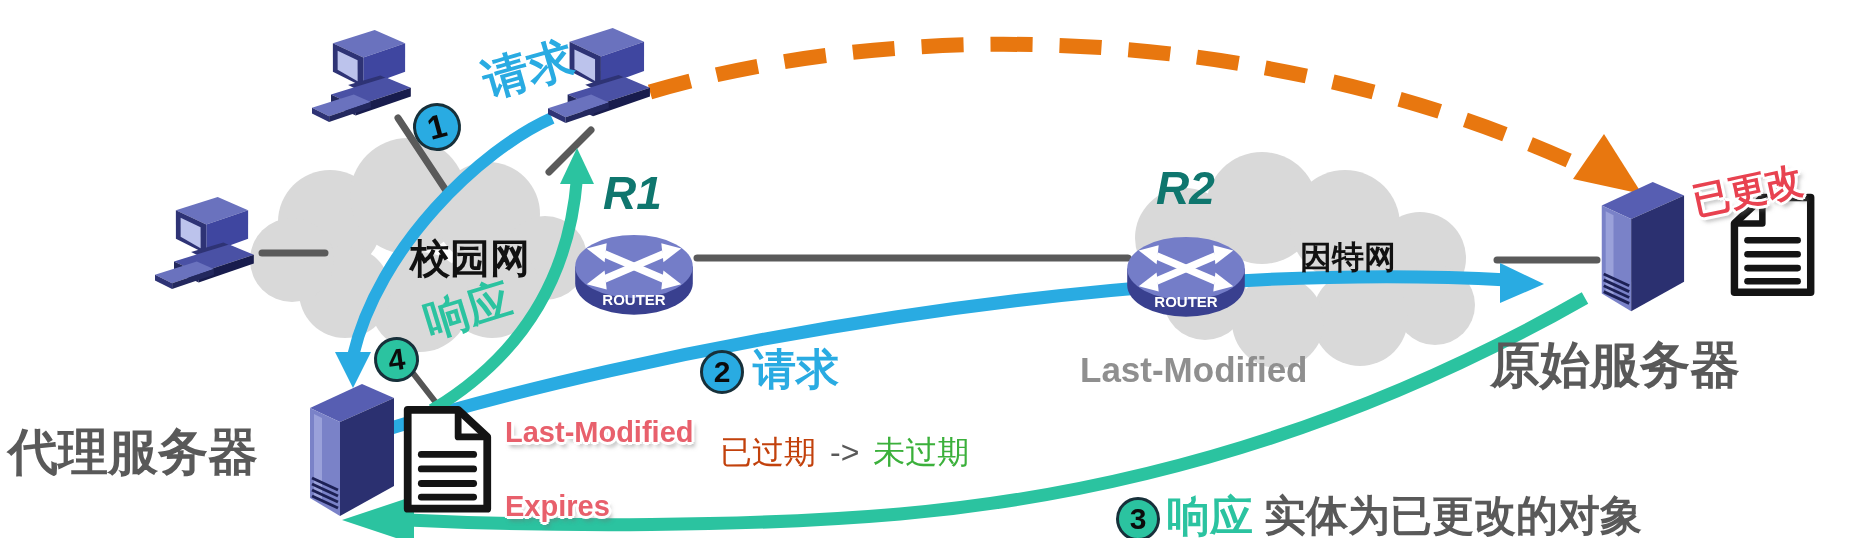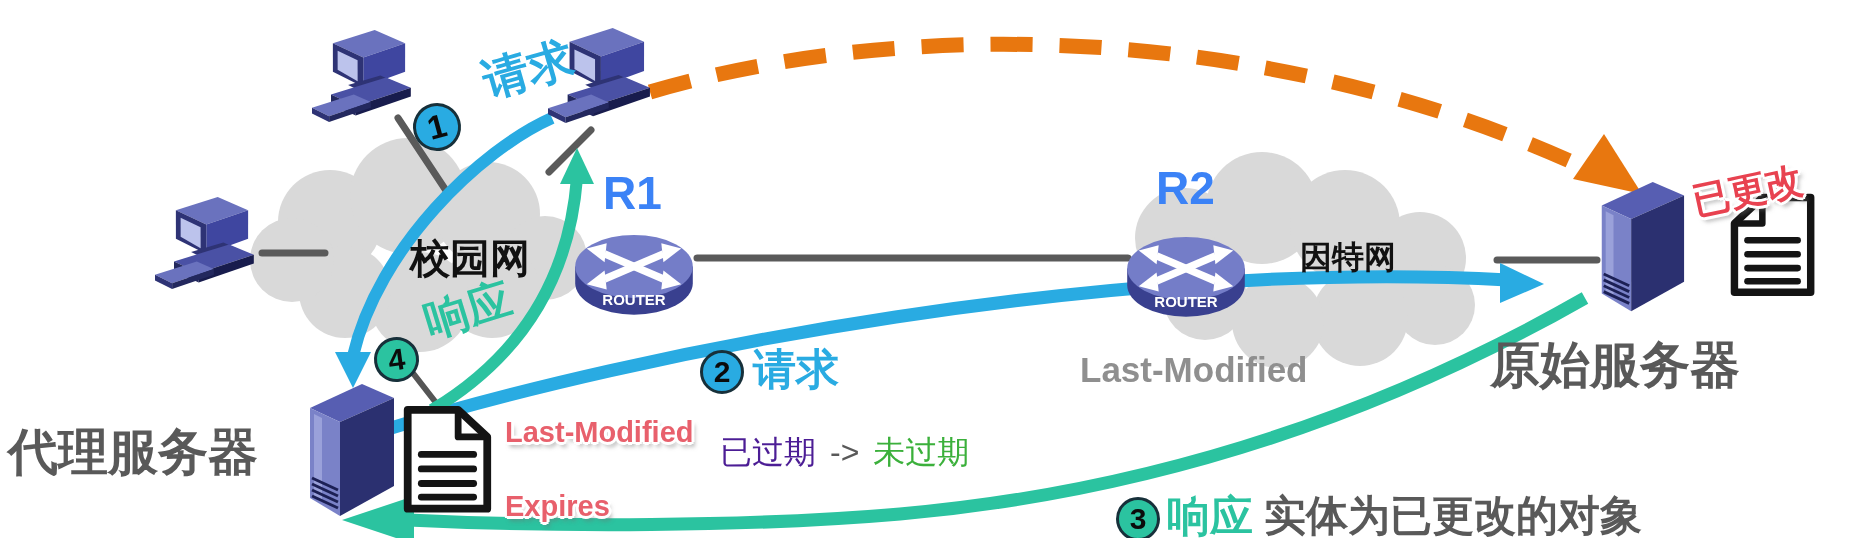--- a/index.html
+++ b/index.html
@@ -2,33 +2,33 @@
 <html><head>
 <meta charset="utf-8">
 <style>
   html,body{margin:0;padding:0;background:#fff;}
   #stage{position:relative;width:1859px;height:538px;overflow:hidden;background:#fff;
          font-family:"Liberation Sans","DejaVu Sans",sans-serif;}
   #bg{position:absolute;left:0;top:0;}
   .lbl{position:absolute;white-space:nowrap;line-height:1;font-weight:bold;}
   .black{color:#111;}
   .darkgray{color:#595959;}
-  .rlabel{color:#3b82f6;}
+  .rlabel{color:#0f766e;font-style:italic;}
   .cyan{color:#29abe2;}
   .green{color:#2bc3a0;}
   .grayref{color:#8f8f8f;}
   .redhdr{color:#e8606c;}
   .changed{color:#e84250;}
   .ow{text-shadow:-2px -2px 0 #fff,2px -2px 0 #fff,-2px 2px 0 #fff,2px 2px 0 #fff,
        -3px 0 0 #fff,3px 0 0 #fff,0 -3px 0 #fff,0 3px 0 #fff,3px 5px 4px rgba(110,110,110,.55);}
   .badge{position:absolute;border-radius:50%;background:#29abe2;border:3px solid #17303a;
          color:#0b0b0b;font-weight:bold;display:flex;align-items:center;justify-content:center;
          box-sizing:border-box;}
   .badge.g{background:#2bc3a0;}
-  .exp-red{color:#4c1d95;}
+  .exp-red{color:#c2410c;}
   .exp-arrow{color:#595959;padding:0 14px;}
   .exp-green{color:#3bb03b;}
 </style>
 </head>
 <body>
 
 <div id="stage">
 
 <svg id="bg" width="1859" height="538" viewBox="0 0 1859 538">
   <defs>

